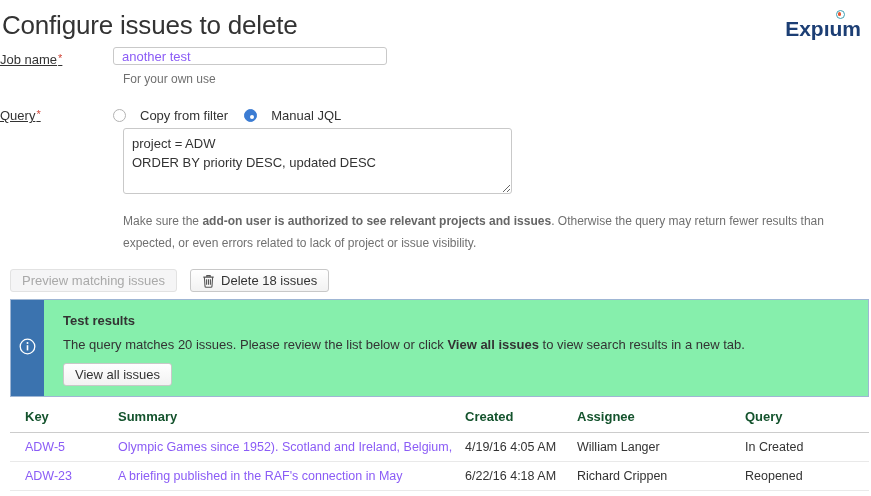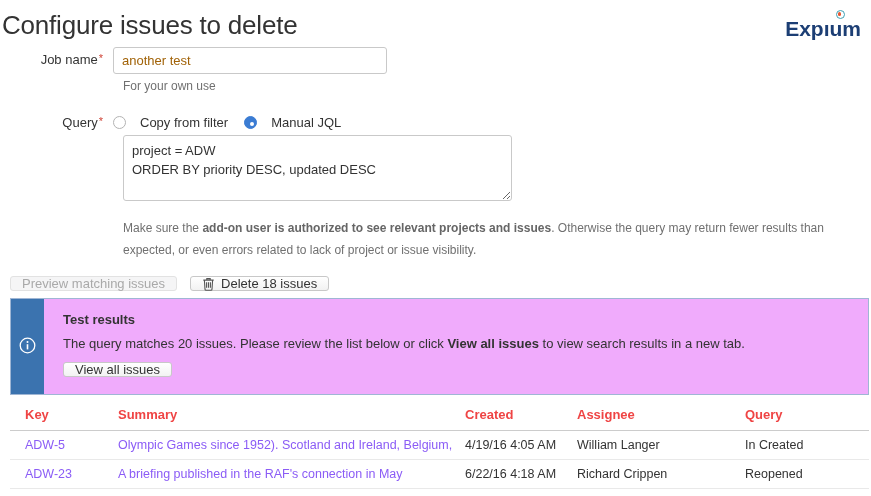--- a/index.html
+++ b/index.html
@@ -11,51 +11,51 @@
 
   
   .logo { font-size:21px; font-weight:bold; color:#1c3e74; position:relative; margin-top:3px; padding-top:4px; }
   .logo .dotless { font-style:normal; }
   .logo-dot { position:absolute; top:-3px; left:50.5px; width:9px; height:9px; border:1.6px solid #3f9fb4; border-radius:50%; }
   .logo-dot::after { content:''; position:absolute; top:1.2px; left:1.2px; width:3.6px; height:3.6px; background:#e8542e; border-radius:50%; }
 
   
   .form { margin-top:6px; }
   .form-row { display:flex; }
-  .label-col { width:113px; text-align:right; padding-right:10px; padding-top:5px; color:#333; flex:none; }
+  .label-col { width:113px; padding-right:10px; padding-top:5px; color:#333; flex:none;text-decoration:underline; }
   .req { color:#d04437; font-size:11px; vertical-align:top; margin-left:1px; }
-  .text-input { width:274px; height:27px; border:1px solid #c9c9c9; border-radius:3px; padding:0 8px; font-family:"Liberation Sans", sans-serif; font-size:13px; color:#a16207; }
+  .text-input { width:274px; height:18px; border:1px solid #c9c9c9; border-radius:3px; padding:0 8px; font-family:"Liberation Sans", sans-serif; font-size:13px; color:#8b5cf6; }
   .field-help { margin:5px 0 0 123px; font-size:12px; color:#707070; }
   .query-row { margin-top:17px; }
   .radio-group { display:flex; align-items:center; gap:6px; padding-top:5px; }
   .radio { width:13px; height:13px; border-radius:50%; display:inline-block; flex:none; cursor:pointer; }
   .radio.unchecked { border:1px solid #b3b3b3; background:#fff; }
   .radio.checked { background:#3b7cd3; border:1px solid #3b7cd3; position:relative; }
   .radio.checked::after { content:''; position:absolute; top:4.5px; left:4.5px; width:4px; height:4px; background:#fff; border-radius:50%; }
   .radio-label { margin-right:10px; cursor:pointer;margin-left:8px; }
   .jql-textarea { display:block; margin:5px 0 8px 123px; width:389px; height:66px; border:1px solid #c9c9c9; border-radius:3px; padding:6px 8px; font-family:"Liberation Sans", sans-serif; font-size:13px; color:#333; line-height:1.45; resize:both; }
   .query-help { margin:17px 10px 0 123px; font-size:12px; color:#707070; line-height:1.8; }
   .query-help b { color:#666; }
 
   
   .actions { display:flex; gap:13px; margin:15px 0 0 10px; }
-  .btn { display:inline-flex; align-items:center; gap:6px; font-family:"Liberation Sans", sans-serif; font-size:13px; padding:5px 11px; height:15px; border:1px solid #c8c8c8; border-radius:3px; background:linear-gradient(#ffffff,#f2f2f2); color:#333; cursor:pointer; }
+  .btn { display:inline-flex; align-items:center; gap:6px; font-family:"Liberation Sans", sans-serif; font-size:13px; padding:5px 11px; height:23px; border:1px solid #c8c8c8; border-radius:3px; background:linear-gradient(#ffffff,#f2f2f2); color:#333; cursor:pointer; }
   .btn.disabled { background:#f5f5f6; border-color:#e2e2e2; color:#a9a9a9; cursor:default; }
   .trash-icon { display:inline-block; line-height:0; }
 
   
-  .panel { display:flex; margin:7px 2px 0 10px; border:1px solid #9fb6d4; min-height:97px; background:#f0abfc; }
+  .panel { display:flex; margin:7px 2px 0 10px; border:1px solid #9fb6d4; min-height:97px; background:#86efac; }
   .panel-bar { width:33px; background:#3b73af; display:flex; align-items:center; justify-content:center; flex:none; }
   .panel-content { padding:13px 16px 10px 19px; }
   .panel-title { font-weight:bold; margin-bottom:9px; }
   .panel-msg { margin-bottom:11px; }
 
   
   .issue-table { border-collapse:collapse; table-layout:fixed; margin:0 2px 0 10px; width:859px; font-size:12.5px; }
-  .issue-table th { text-align:left; font-weight:bold; color:#ef4444; padding:12px 10px 8px 0; border-bottom:1px solid #cccccc; font-size:13px; }
+  .issue-table th { text-align:left; font-weight:bold; color:#14532d; padding:12px 10px 8px 0; border-bottom:1px solid #cccccc; font-size:13px; }
   .issue-table td { padding:7px 10px 7px 0; border-bottom:1px solid #e9e9e9; vertical-align:top; color:#333; }
   .issue-table th:first-child, .issue-table td:first-child { padding-left:15px; }
   .issue-table a { color:#8b5cf6; text-decoration:none; cursor:pointer; }
   .sum-line { white-space:nowrap; overflow:hidden; }
 </style>
 </head>
 <body>
 
 <div class="header">
   <h1 class="page-title">Configure issues to delete</h1>

